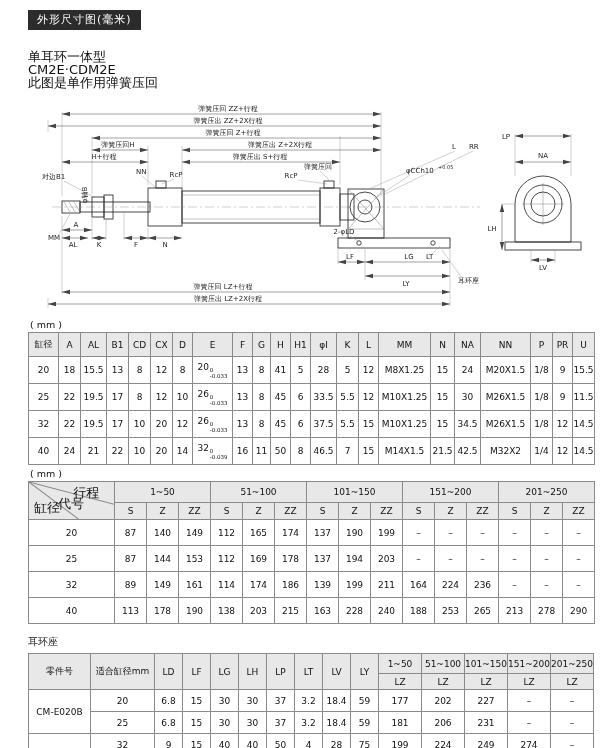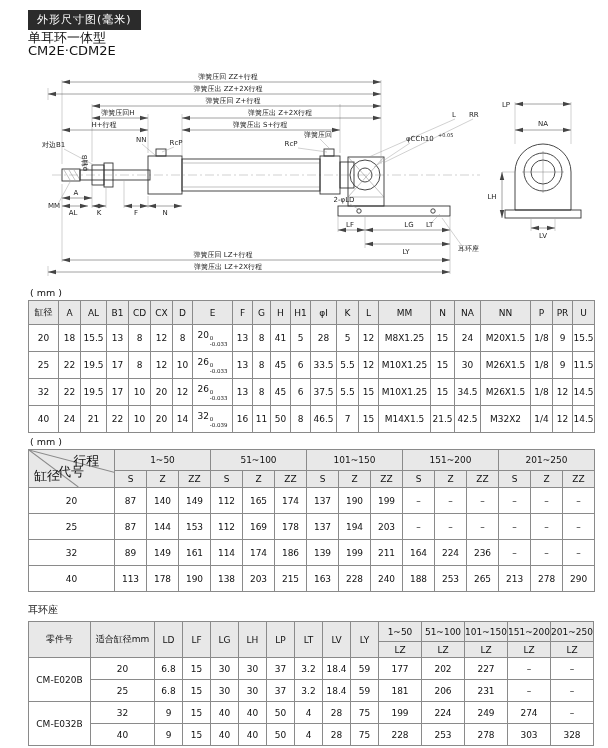--- a/index.html
+++ b/index.html
@@ -1,20 +1,20 @@
 <!DOCTYPE html>
 <html><head>
 <meta charset="utf-8">
 <style>
   html,body{margin:0;padding:0}
   body{width:608px;height:748px;overflow:hidden;background:#fff;color:#1a1a1a;
        font-family:"DejaVu Sans","Liberation Sans",sans-serif}
   .page{padding:8px 12px 0 28px}
   .header-bar{display:inline-block;background:#2b2b2b;color:#fff;font-size:11px;
-              padding:2px 9px 3px;margin-bottom:1px;letter-spacing:1px}
+              padding:2px 9px 3px;margin-bottom:20px;letter-spacing:1px}
   .sub{font-size:13px;line-height:13px;color:#111}
   .drawing{margin-top:3px}
   .drawing svg{display:block}
   .ln{stroke:#333;stroke-width:0.9;fill:none}
   .thin{stroke:#777;stroke-width:0.45}
   .ext{stroke:#999;stroke-width:0.45;fill:none}
   .d{stroke:#555;stroke-width:0.55;fill:none;marker-start:url(#ar);marker-end:url(#ar)}
   .drawing text{font-size:7px;fill:#222}
   .drawing .tiny{font-size:5px}
   .unit{font-size:9.5px;text-align:left;padding:3px 2px 2px;color:#111;width:566px;box-sizing:border-box}
@@ -42,20 +42,21 @@
   #t3 td{height:21px}
 </style>
 </head>
 <body>
 
 <div class="page">
 
   <div class="header-bar">外形尺寸图(毫米)</div>
   <div class="sub">单耳环一体型</div>
   <div class="sub">CM2E·CDM2E</div>
+  <div class="sub">此图是单作用弹簧压回</div>
 
   <div class="drawing">
     <svg width="566" height="224" viewBox="0 0 566 224">
       <defs>
         <marker id="ar" markerWidth="9" markerHeight="8" refX="8" refY="3" orient="auto-start-reverse" markerUnits="userSpaceOnUse">
           <path d="M0,0.8 L8,3 L0,5.2 Z" fill="#444"></path>
         </marker>
       </defs>
 
       <g class="ln">

